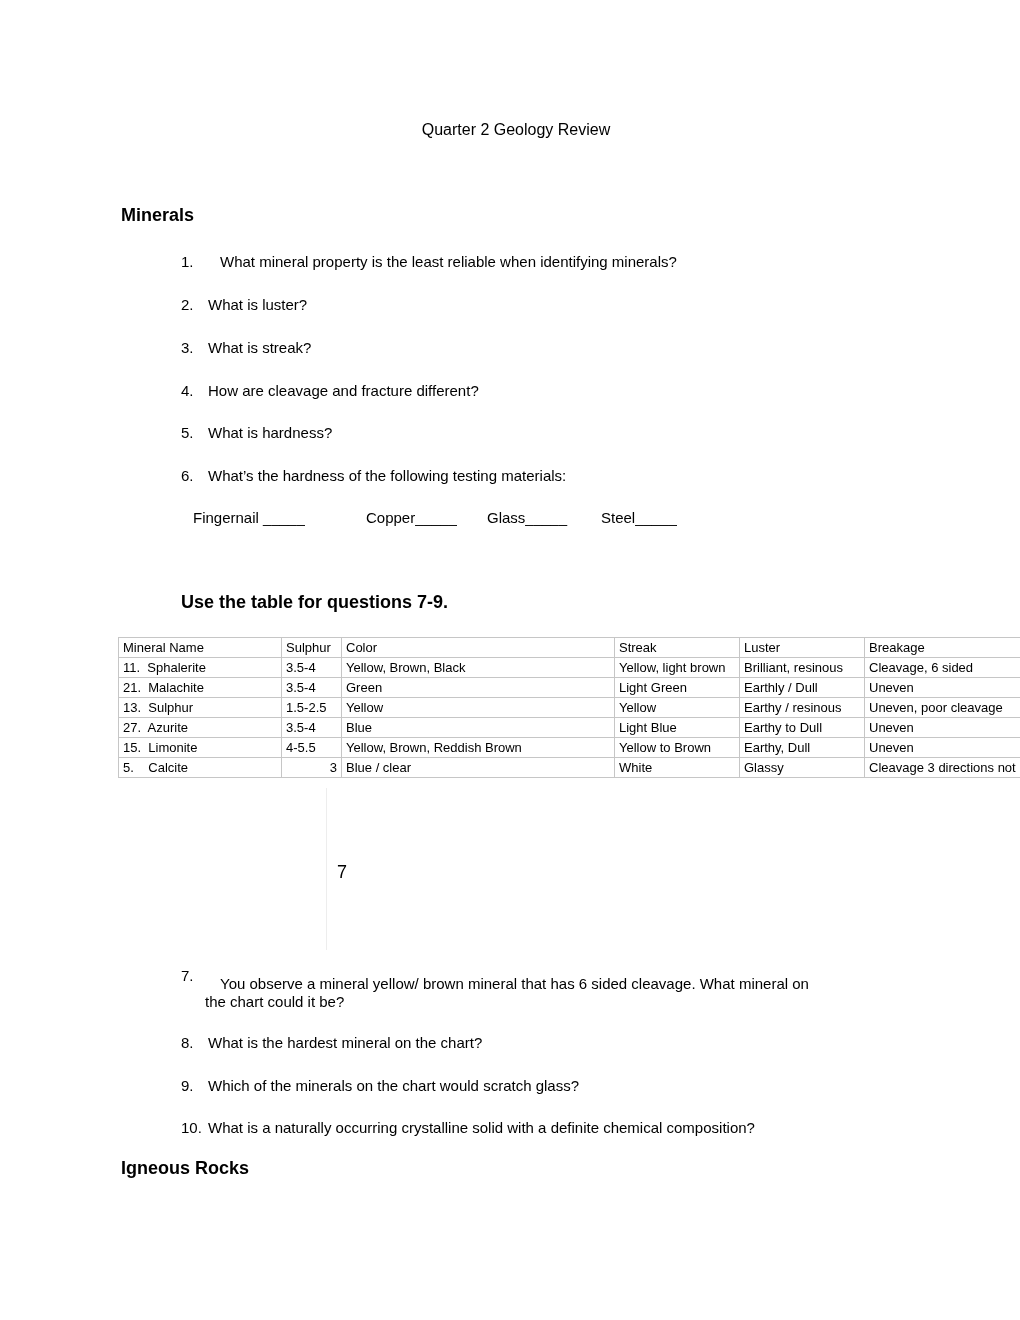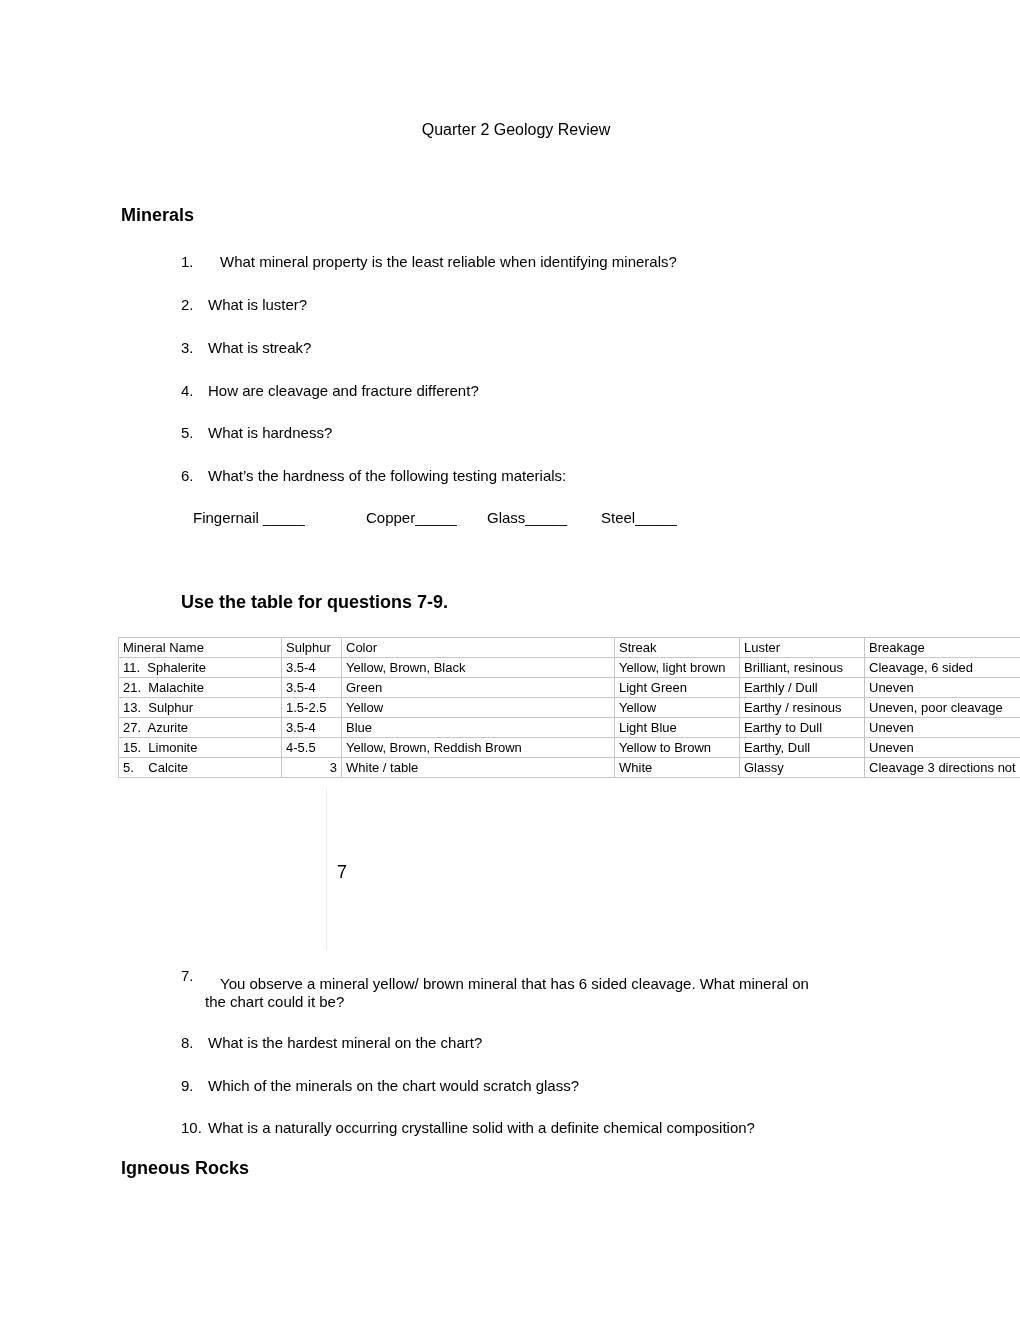--- a/index.html
+++ b/index.html
@@ -147,21 +147,21 @@
         <td>15.  Limonite</td>
         <td>4-5.5</td>
         <td>Yellow, Brown, Reddish Brown</td>
         <td>Yellow to Brown</td>
         <td>Earthy, Dull</td>
         <td>Uneven</td>
       </tr>
       <tr>
         <td>5.    Calcite</td>
         <td class="ta-right">3</td>
-        <td>White / table</td>
+        <td>Blue / clear</td>
         <td>White</td>
         <td>Glassy</td>
         <td>Cleavage 3 directions not</td>
       </tr>
     </tbody>
   </table>
 
   <div class="faint-line"></div>
 
   <div class="abs body-text" style="left:337px; top:862px;">7</div>

